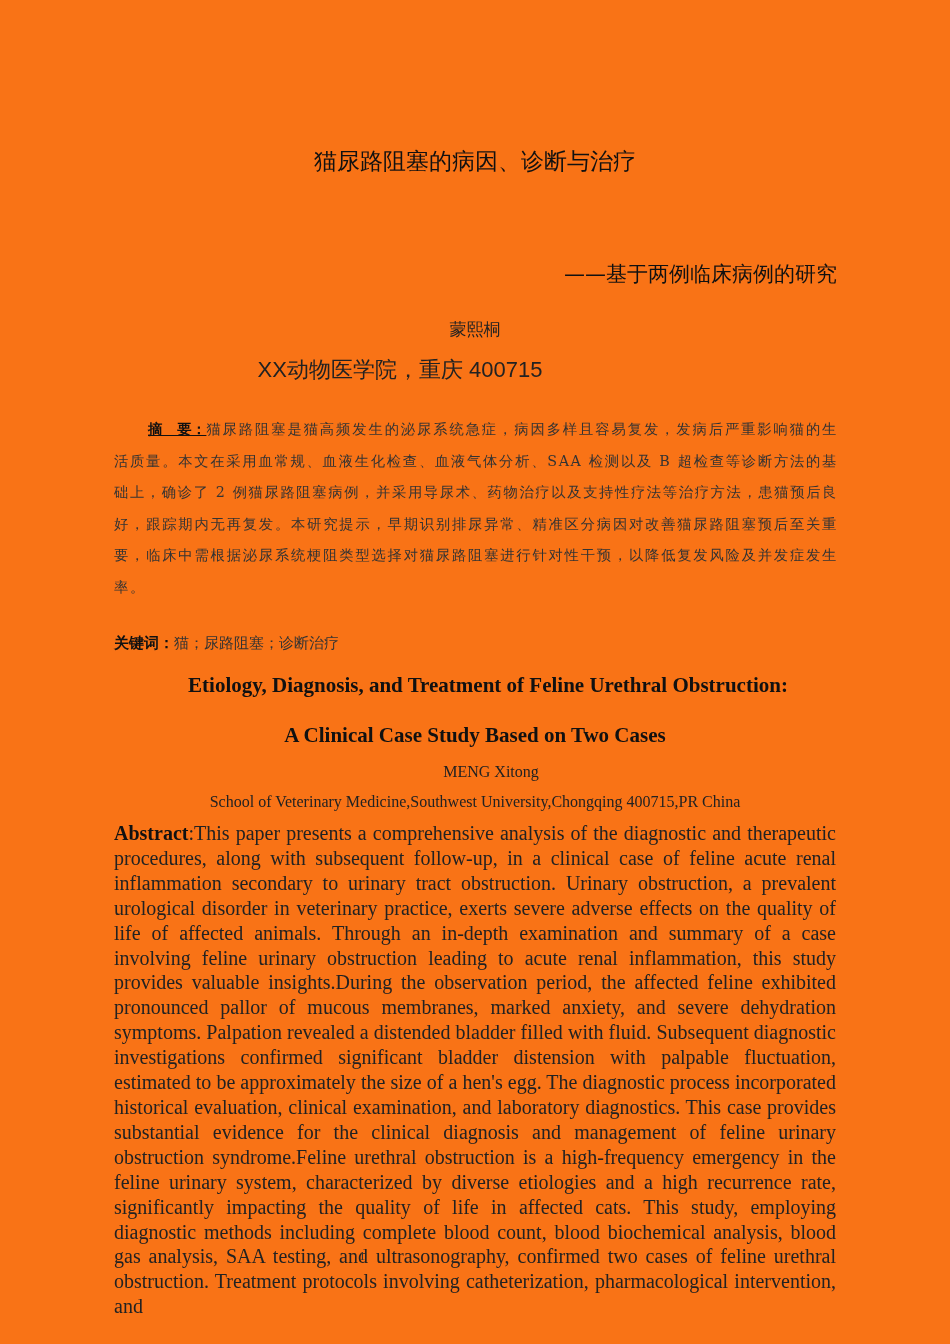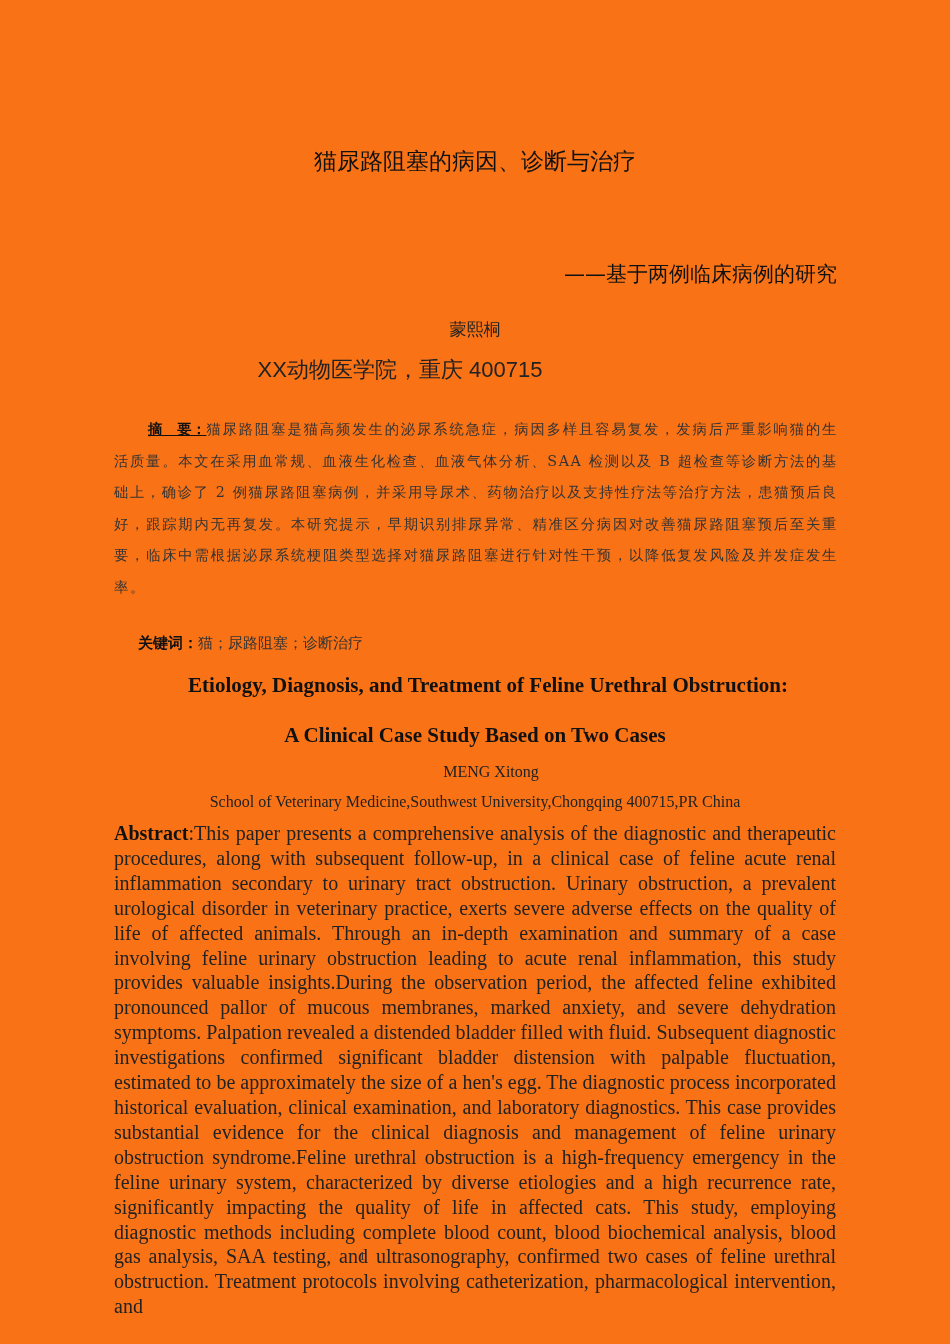--- a/index.html
+++ b/index.html
@@ -5,21 +5,21 @@
     html, body { margin: 0; padding: 0; background: #ffffff; }
     body { width: 950px; height: 1344px; position: relative; overflow: hidden; color: #111; }
     .page { position: absolute; left: 0; top: 0; width: 950px; height: 1344px; background: #f97316; }
     .cn-title { position: absolute; left: 0; width: 950px; top: 146px; text-align: center; font-family: "DejaVu Sans", sans-serif; font-size: 23px; letter-spacing: 0px; color: #111; }
     .cn-subtitle { position: absolute; right: 113px; top: 224px; font-family: "DejaVu Sans", sans-serif; font-size: 21px; color: #111; margin-top: 36px; }
     .cn-author { position: absolute; left: 0; width: 950px; top: 318px; text-align: center; font-family: "DejaVu Serif", serif; font-size: 17px; color: #222; }
     .cn-affil { position: absolute; left: 0; width: 800px; top: 355px; text-align: center; font-family: Liberation Sans, sans-serif; font-size: 22px; color: #222; }
     .cn-abstract { position: absolute; left: 114px; width: 724px; top: 414px; font-family: "DejaVu Serif", serif; font-size: 14.3px; line-height: 31.6px; letter-spacing: 1.6px; text-align: justify; color: #333; text-indent: 34px; }
     .cn-abstract .label { font-weight: bold; color: #111; letter-spacing: 0; text-decoration: underline; }
     .cn-keywords { position: absolute; left: 114px; top: 634px; font-family: "DejaVu Serif", serif; font-size: 15px; color: #333; }
-    .cn-keywords .label { font-family: "DejaVu Sans", sans-serif; font-weight: bold; color: #111; margin-left: 24px; }
+    .cn-keywords .label { font-family: "DejaVu Sans", sans-serif; font-weight: bold; color: #111; }
     .en-title { position: absolute; left: 0; width: 950px; text-align: center; font-family: "Liberation Serif", serif; font-weight: bold; font-size: 21px; color: #111; }
     .en-title.l1 { top: 673px; margin-left: 13px; }
     .en-title.l2 { top: 723px; }
     .en-author { position: absolute; left: 0; width: 950px; top: 763px; text-align: center; font-family: "Liberation Serif", serif; font-size: 16px; color: #222; padding-left: 16px; }
     .en-affil { position: absolute; left: 0; width: 950px; top: 793px; text-align: center; font-family: "Liberation Serif", serif; font-size: 16px; color: #222; }
     .en-abstract { position: absolute; left: 114px; width: 722px; top: 821px; font-family: "Liberation Serif", serif; font-size: 20px; line-height: 24.9px; text-align: justify; color: #222; }
     .en-abstract .label { font-weight: bold; color: #111; }
     .page-number { position: absolute; left: 359px; top: 1248px; font-family: "Liberation Serif", serif; font-size: 13px; color: #333; }
   </style>
 </head>

